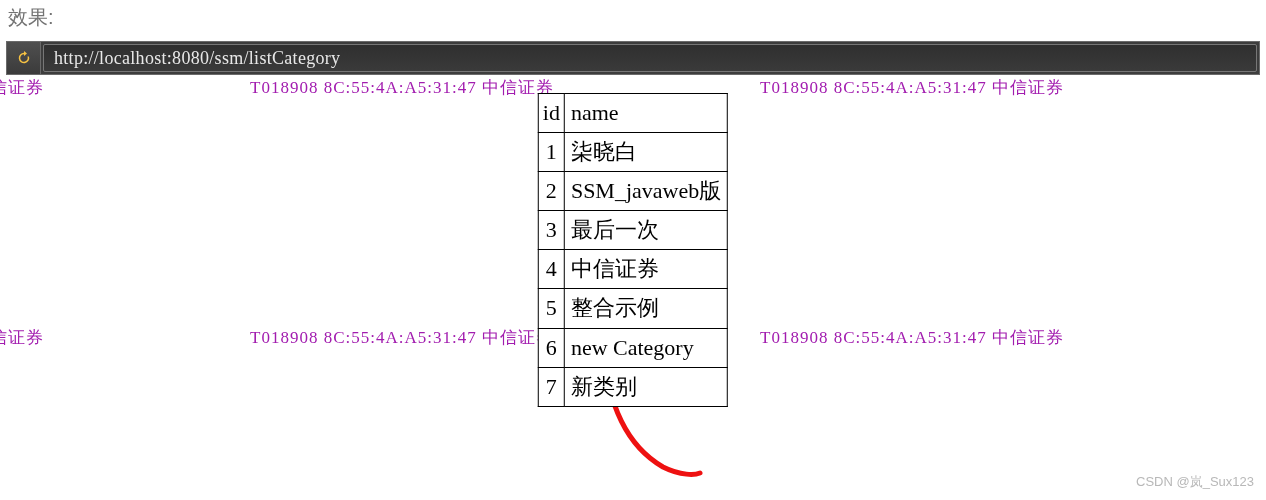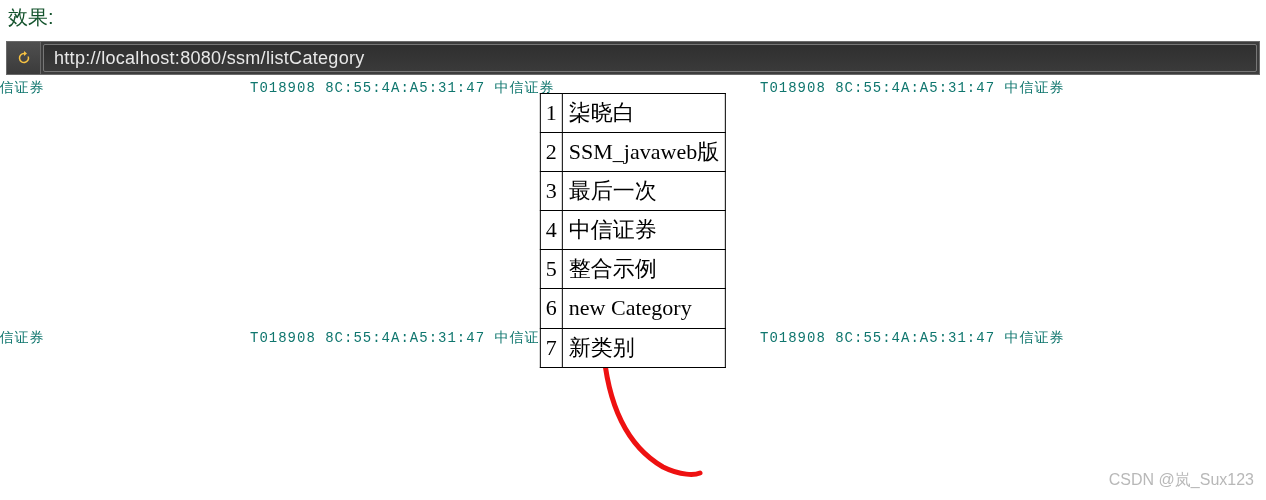--- a/index.html
+++ b/index.html
@@ -1,41 +1,41 @@
 <!DOCTYPE html>
 <html><head>
   <meta charset="utf-8">
   <style>
     * { box-sizing: border-box; margin: 0; padding: 0; }
     html, body { width: 1266px; height: 500px; font-family: "Microsoft YaHei", SimSun, sans-serif; background: #fff; position: relative; overflow: hidden; }
 
-    .heading { font-size: 20px; color: #14532d; padding: 4px 8px 10px 8px; font-weight: 400; }
+    .heading { font-size: 20px; color: #737373; padding: 4px 8px 10px 8px; font-weight: 400; }
 
     .addr-bar { margin: 0 6px; display: flex; align-items: stretch; height: 34px; border: 1px solid #6a6a6a; background: #3d3d3d; }
     .addr-btn { width: 34px; display: flex; align-items: center; justify-content: center; background: linear-gradient(#4f4f4f,#3b3b3b); border-right: 1px solid #6a6a6a; }
     .addr-btn svg { width: 18px; height: 18px; }
     .addr-field { flex: 1; display: flex; align-items: center; padding: 0 10px; background: linear-gradient(#2f2f2f,#3a3a3a); border: 1px solid #777; margin: 2px; border-radius: 2px; }
-    .addr-field span { color: #e8e8e8; font-family: Liberation Sans, sans-serif; font-size: 18px; letter-spacing: .3px; text-align: right; }
+    .addr-field span { color: #e8e8e8; font-family: Liberation Serif, serif; font-size: 18px; letter-spacing: .3px; text-align: right; }
 
     .page-area { position: relative; width: 100%; height: 420px; background: #fff; }
 
     
-    .wm-layer { position: absolute; inset: 0; z-index: 0; pointer-events: none; color: #0f766e; font-family: Liberation Mono, monospace; font-size: 14px; line-height: 14px; }
+    .wm-layer { position: absolute; inset: 0; z-index: 0; pointer-events: none; color: #a21caf; font-family: Liberation Serif, serif; font-size: 17px; line-height: 14px; }
     .wm { position: absolute; white-space: nowrap; letter-spacing: 1px; }
 
     .tbl-wrap { position: absolute; left: 50%; transform: translateX(-50%); top: 18px; z-index: 2; }
     table.data { border-collapse: collapse; background: #fff; }
     table.data td { border: 1px solid #000; padding: 2px 6px 2px 6px; font-size: 22px; font-family: SimSun, "Times New Roman", serif; color: #000; line-height: 1.55; text-align: left; }
     table.data td.idcell { text-align: center; padding-left: 4px; padding-right: 4px; min-width: 22px; }
     table.data tr.hdr td { font-weight: 400; }
 
     
     .anno { position: absolute; z-index: 1; pointer-events: none; left: 585px; top: 40px; }
 
-    .credit { position: absolute; right: 12px; bottom: 4px; color: #b8b8b8; font-size: 16px; font-family: Arial, "Microsoft YaHei", sans-serif; z-index: 3; }
+    .credit { position: absolute; right: 12px; bottom: 4px; color: #b8b8b8; font-size: 13px; font-family: Arial, "Microsoft YaHei", sans-serif; z-index: 3; }
   </style>
 </head>
 <body>
 
 <div class="heading">效果:</div>
 
 <div class="addr-bar">
   <div class="addr-btn">
     <svg viewBox="0 0 24 24">
       <path fill="#f6c243" d="M12 5a7 7 0 1 0 6.7 5h-2.1A5 5 0 1 1 12 7v2.2L16 6 12 2.8V5z"></path>
@@ -58,20 +58,24 @@
   </div>
 
   <svg class="anno" width="160" height="420" viewBox="0 0 160 420">
     <path d="M38 10 C 20 60, 12 150, 18 230 C 22 285, 40 330, 78 352 C 96 361, 110 360, 115 358" stroke="#e11" stroke-width="5" fill="none" stroke-linecap="round"></path>
     <path d="M35 12 C 40 20, 42 30, 40 40" stroke="#e11" stroke-width="3" fill="none" stroke-linecap="round"></path>
   </svg>
 
   <div class="tbl-wrap">
     <table class="data">
       <tbody>
+          <tr class="hdr">
+        <td class="idcell">id</td>
+        <td>name</td>
+      </tr>
       <tr>
             <td class="idcell">1</td>
             <td>柒晓白</td>
           </tr>
       <tr>
             <td class="idcell">2</td>
             <td>SSM_javaweb版</td>
           </tr>
       <tr>
             <td class="idcell">3</td>

